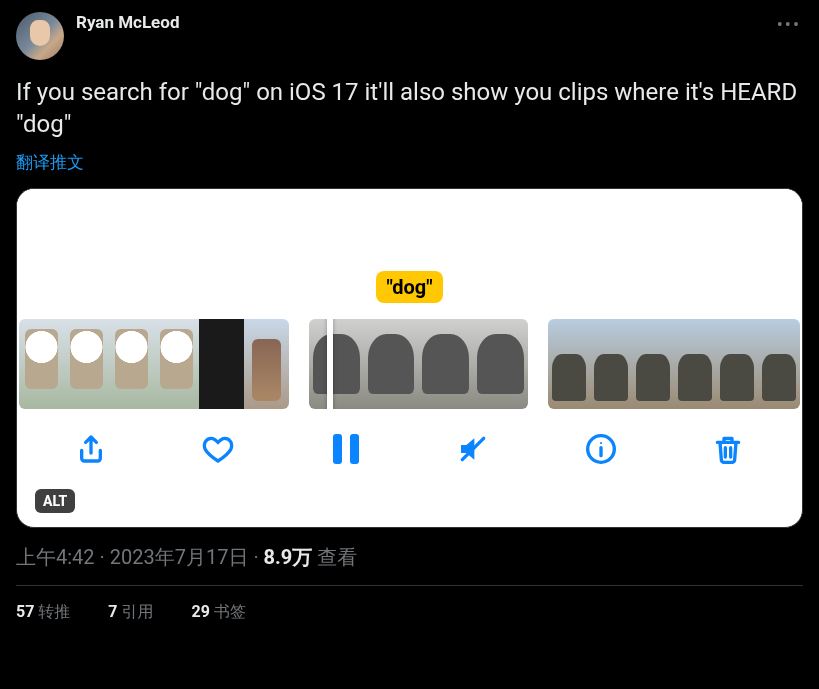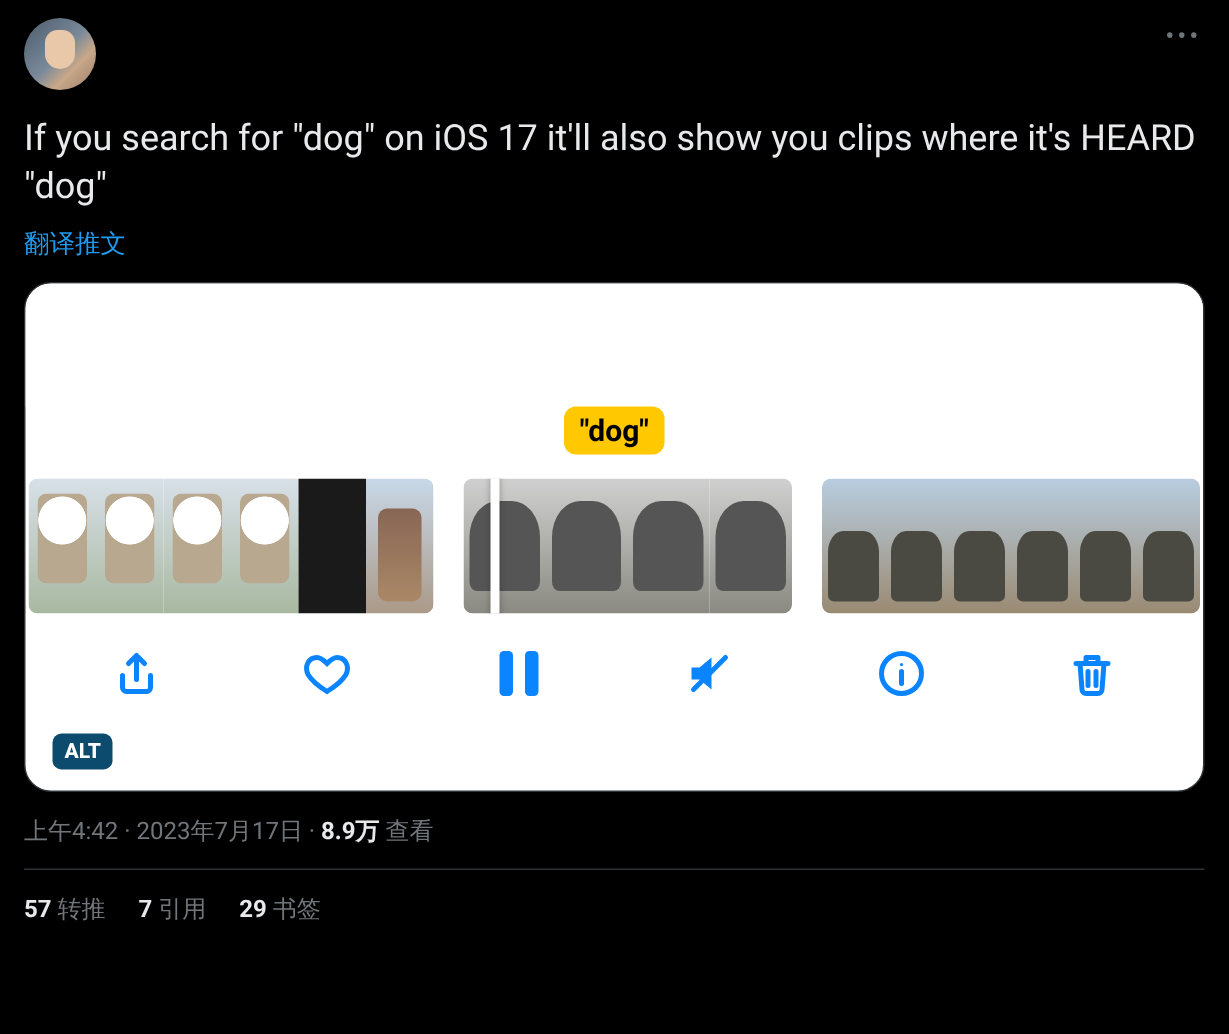--- a/index.html
+++ b/index.html
@@ -155,55 +155,56 @@
     display: flex; align-items: center; justify-content: center;
     cursor: pointer;
   }
   .tb-icon svg { width: 32px; height: 32px; stroke: #0a84ff; fill: none; stroke-width: 2.5; }
   .pause-bars { display:flex; gap:8px; }
   .pause-bars span { width: 9px; height: 30px; background:#0a84ff; border-radius:3px; }
   .alt-badge {
     position: absolute;
     left: 18px;
     bottom: 14px;
-    background: #0c4a6e;
+    background: #404040;
     color: #fff;
     font-weight: 800;
     font-size: 14px;
     padding: 4px 8px;
     border-radius: 6px;
   }
   .meta-row {
     margin-top: 16px;
     color: #71767b;
-    font-size: 16px;
+    font-size: 20px;
   }
   .meta-row .views-num { color: #e7e9ea; font-weight: 700; }
   .divider {
     margin-top: 14px;
     border: none;
     border-top: 1px solid #2f3336;
   }
   .stats-row {
     display: flex;
-    gap: 22px;
+    gap: 38px;
     padding: 16px 0 8px 0;
     font-size: 16px;
   }
   .stat { color: #71767b; }
   .stat .num { color: #e7e9ea; font-weight: 700; margin-right: 4px; }
 </style>
 </head>
 <body>
 
 <div class="tweet">
 
   <div class="header-row">
     <div class="avatar"></div>
     <div class="name-col">
+      <div class="display-name">Ryan McLeod</div>
     </div>
   </div>
 
   <div class="more-btn">•••</div>
 
   <div class="tweet-text">If you search for "dog" on iOS 17 it'll also show you clips where it's HEARD "dog"</div>
 
   <a class="translate-link">翻译推文</a>
 
   <div class="media-card">

